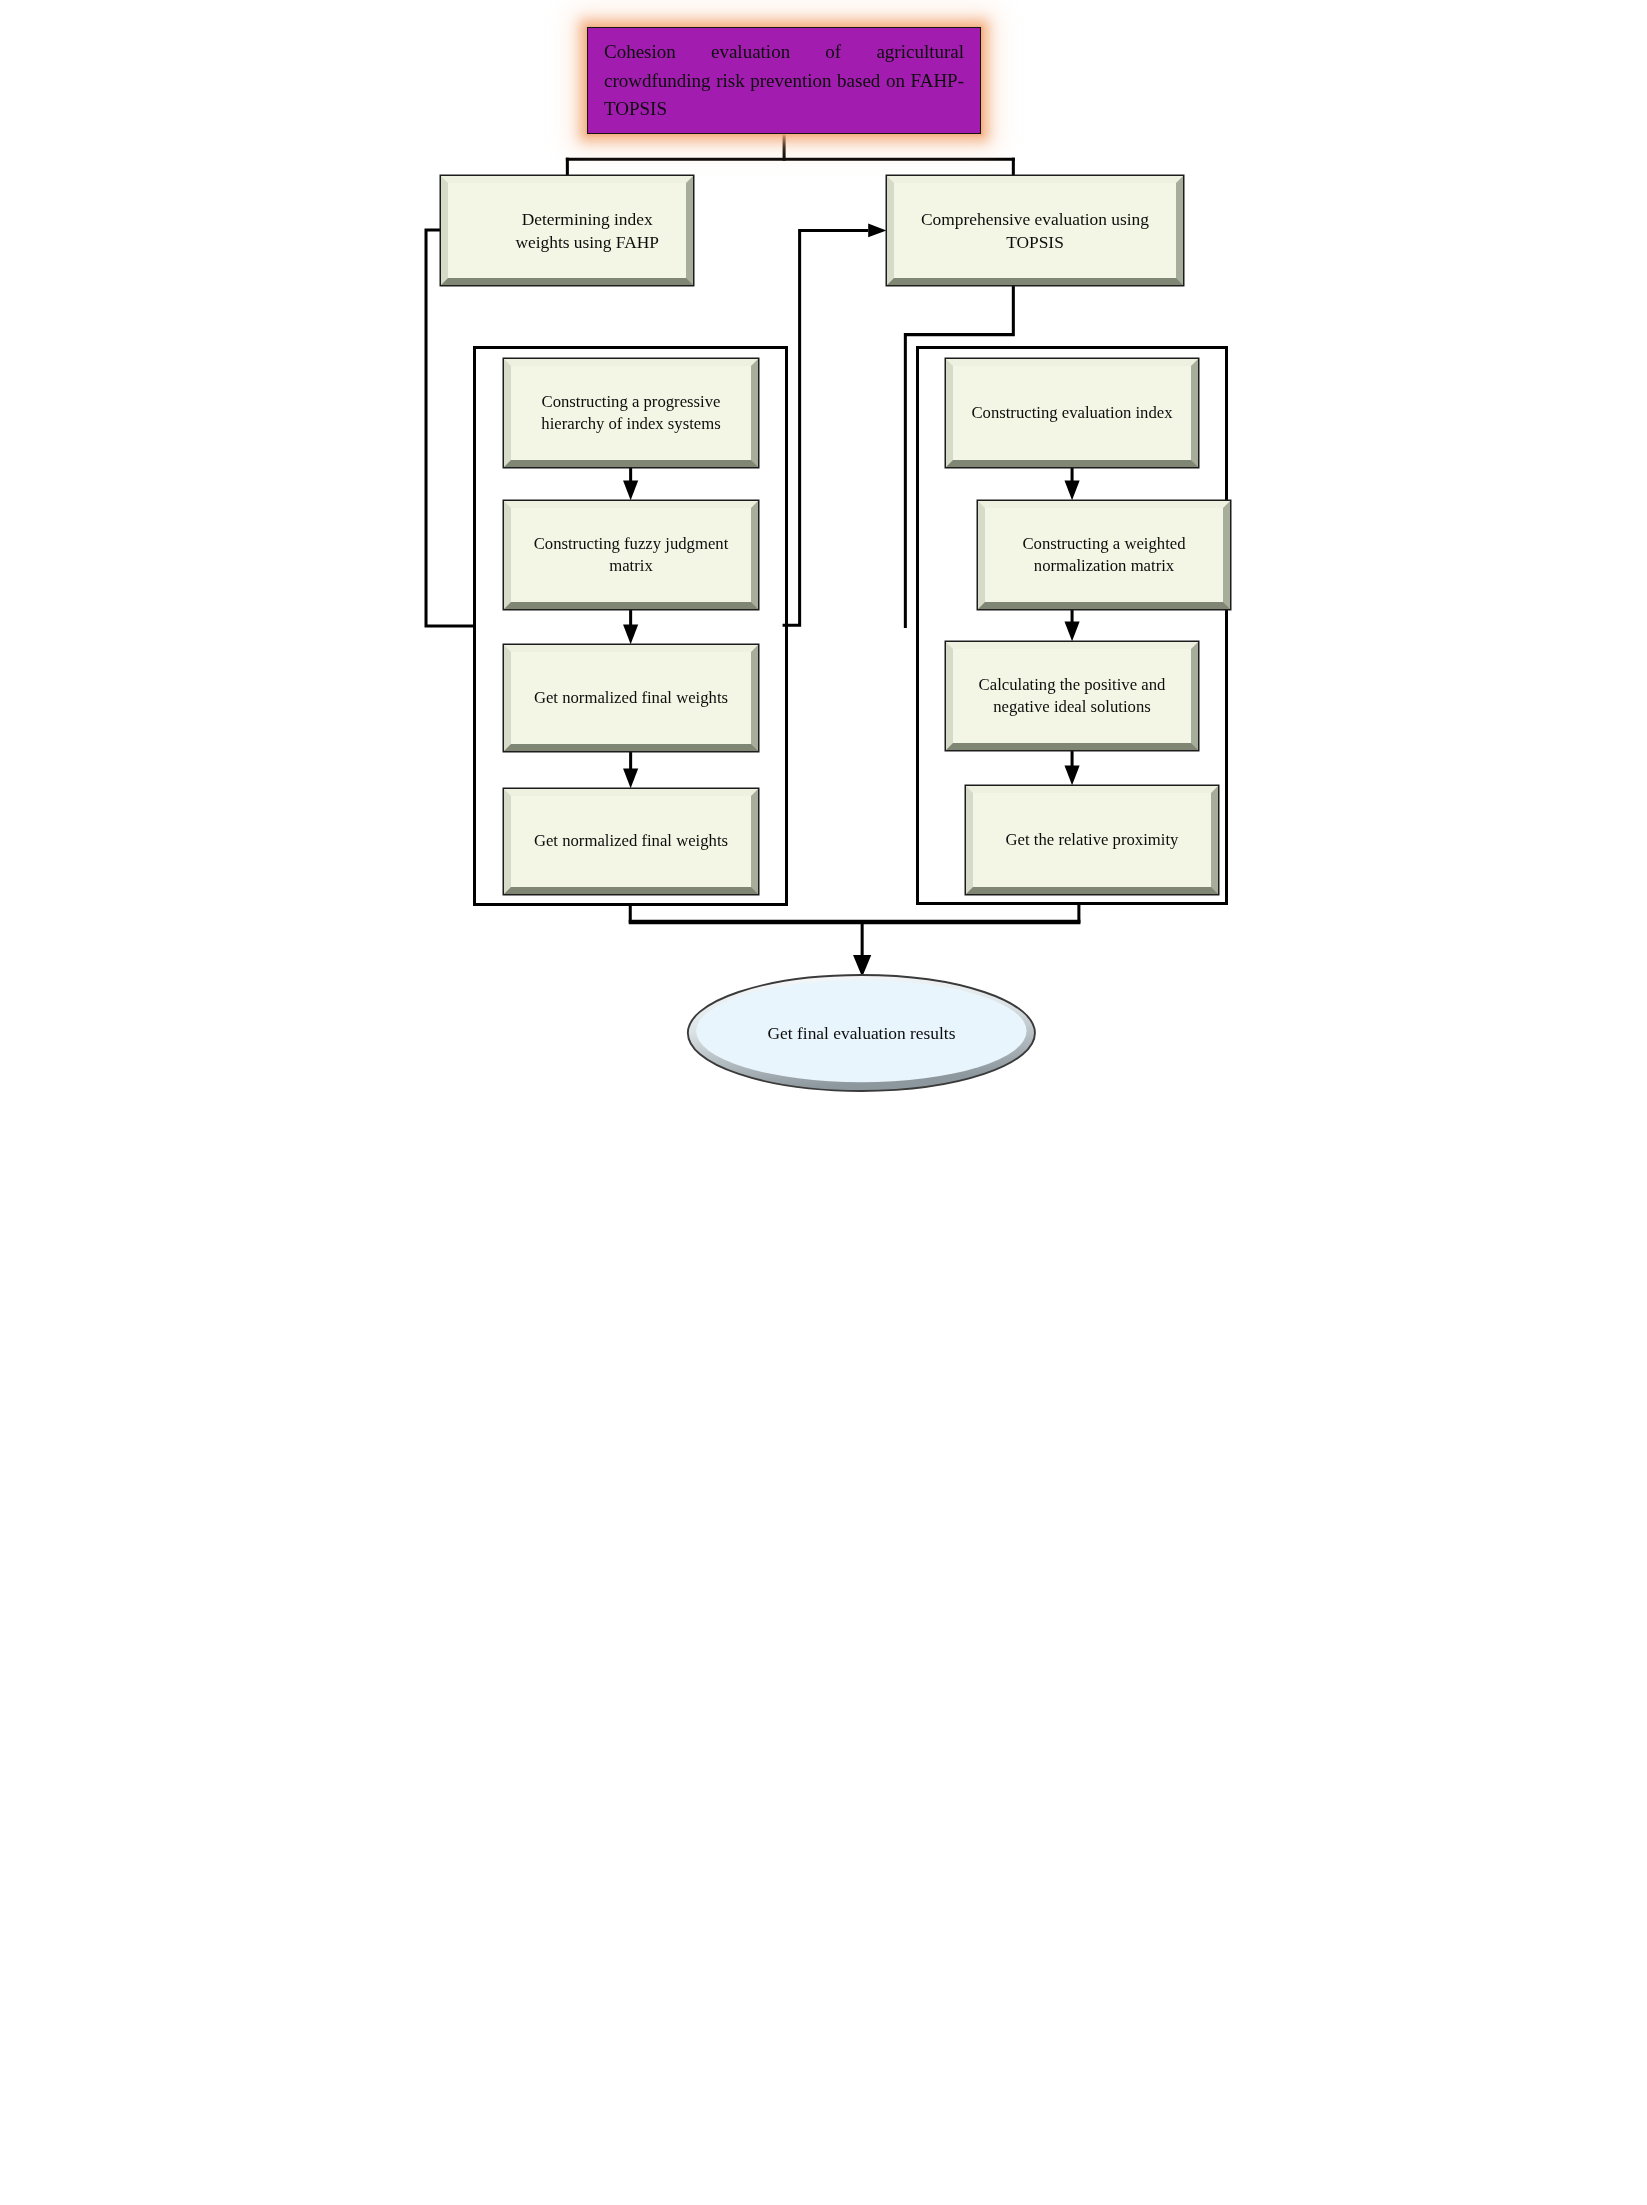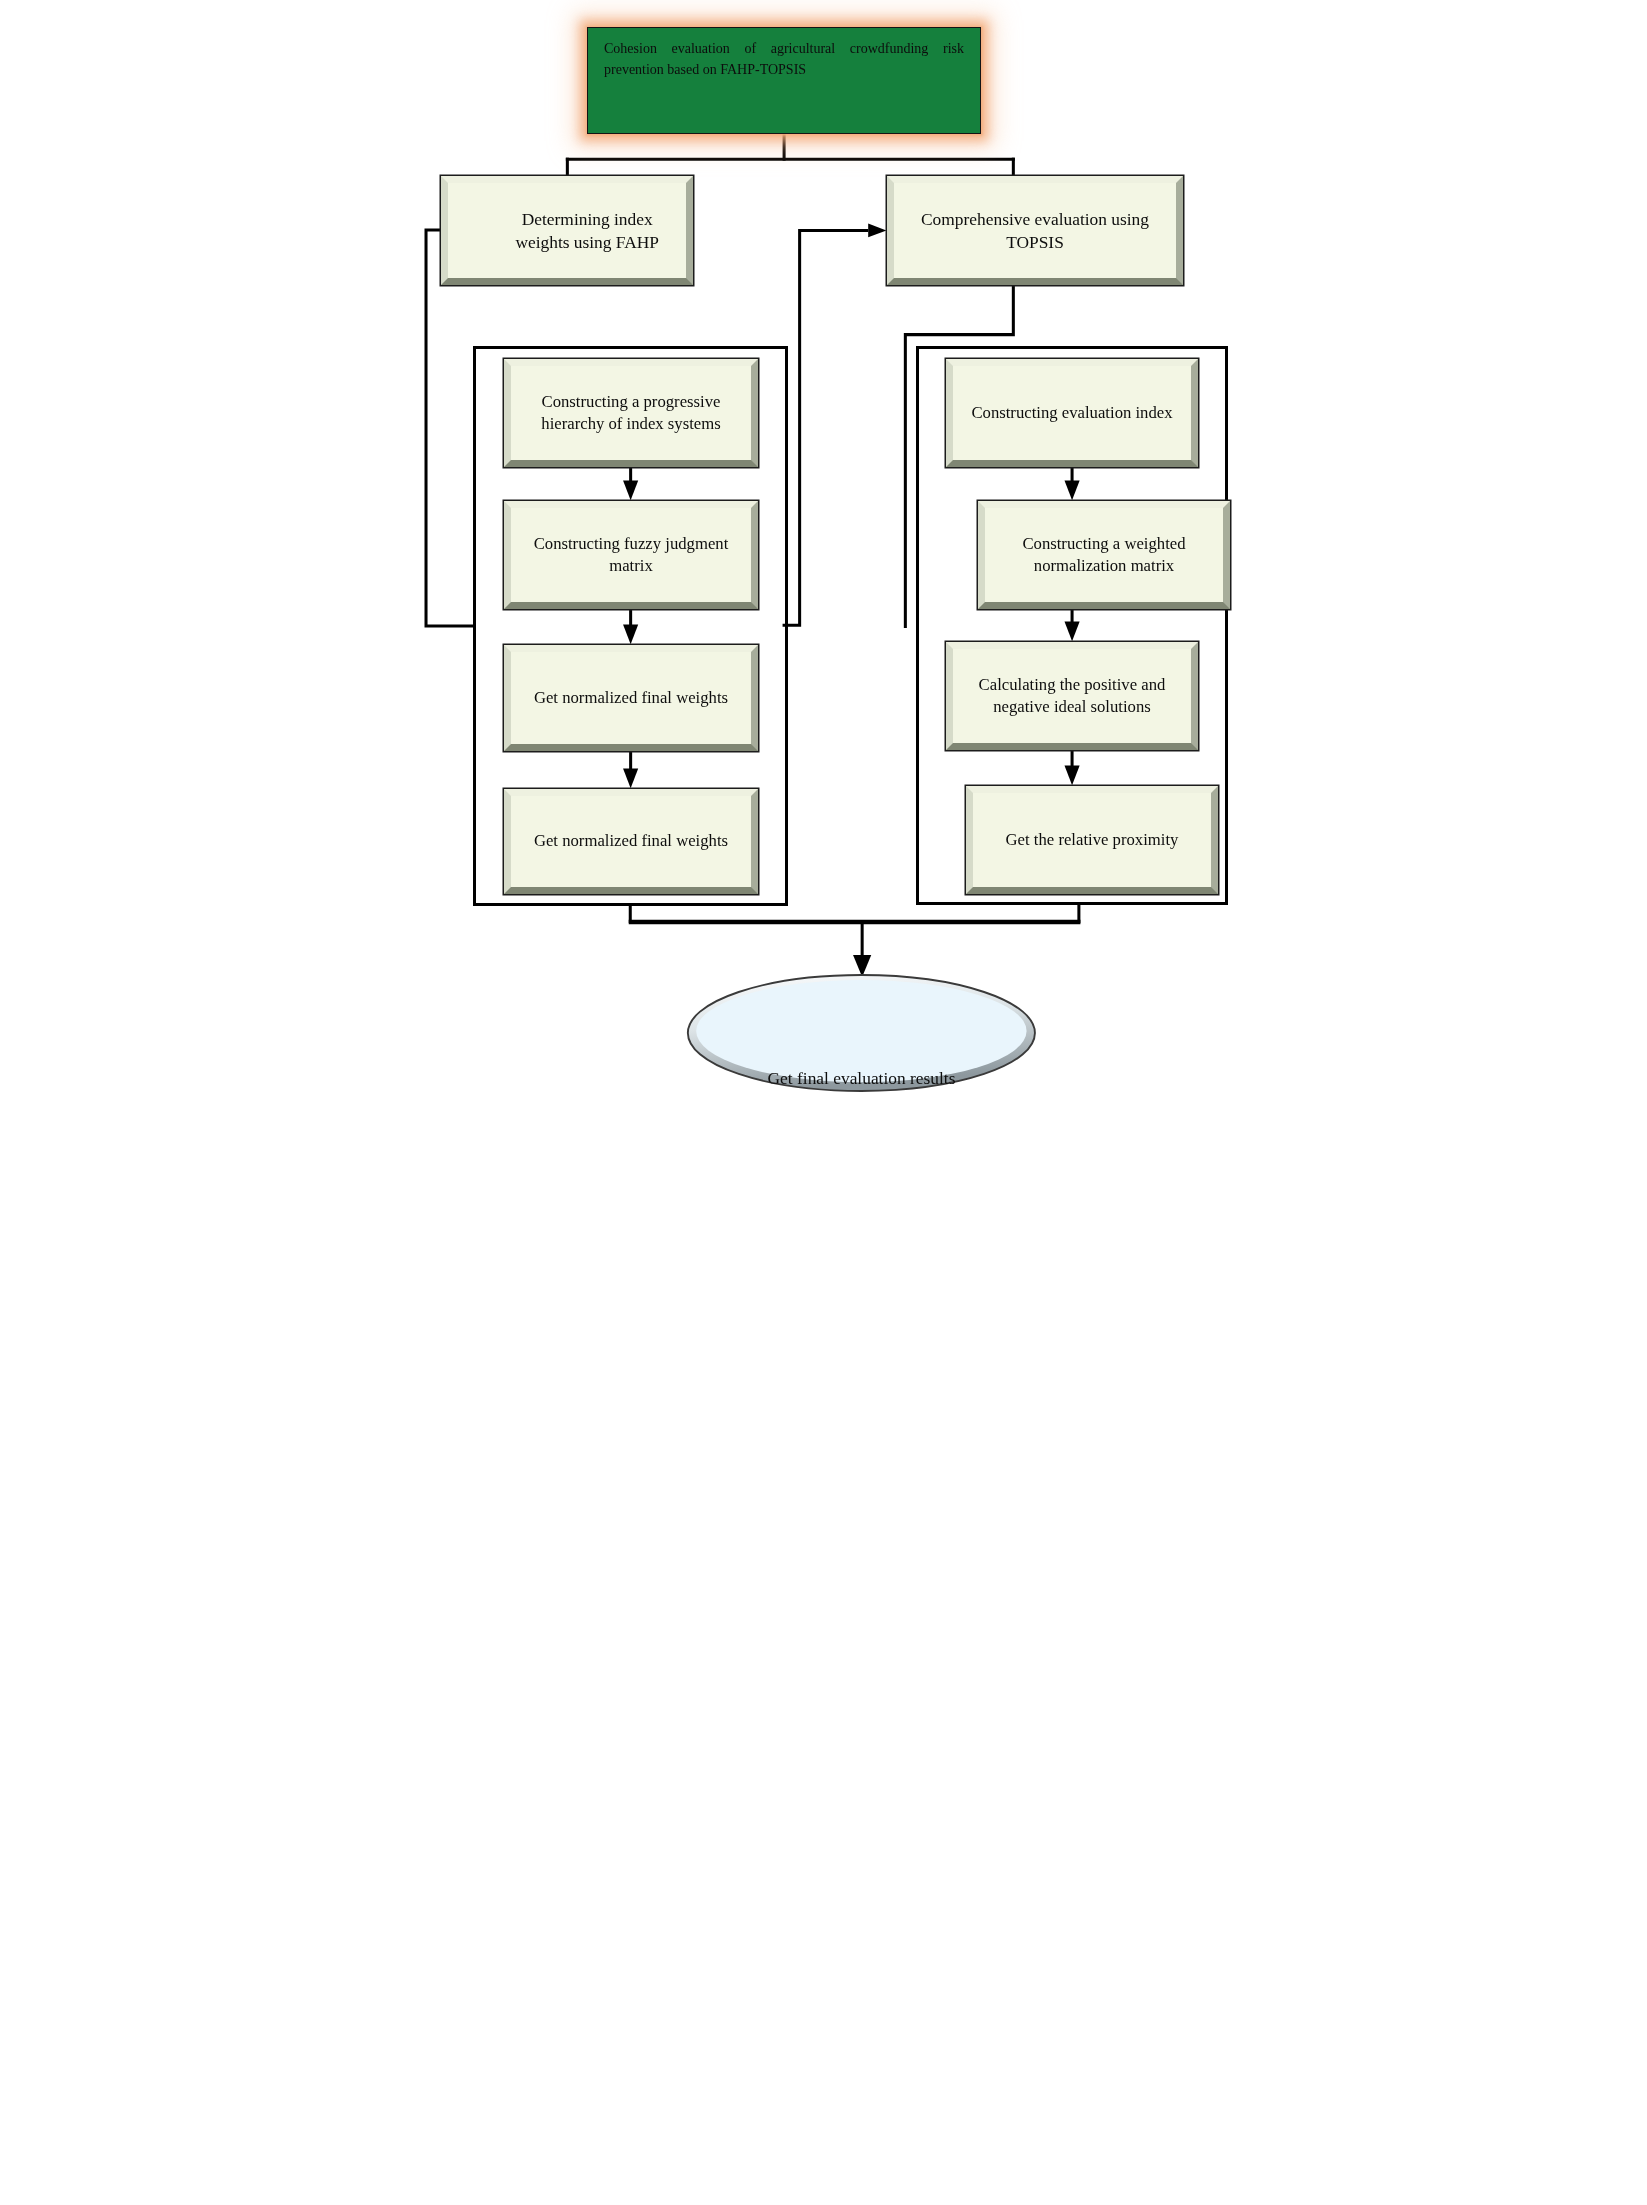--- a/index.html
+++ b/index.html
@@ -9,25 +9,25 @@
     margin:0 auto;
     background:#ffffff;
     font-family:"Liberation Serif","DejaVu Serif",serif;
     color:#0d0d0d;
     overflow:hidden;
   }
   #wires{position:absolute;left:0;top:0;width:823px;height:1102px;}
   .title-box{
     position:absolute;box-sizing:border-box;
     left:175px;top:27px;width:394px;height:107px;
-    background:#15803d;
+    background:#a21caf;
     border:1.5px solid #141414;
     box-shadow:0 0 2.3px 1.5px #f4ad7e, 0 0 10.6px 6.8px rgba(243,168,117,0.8), 0 0 23px 15px rgba(246,188,150,0.35);
     padding:10px 16px;
-    font-size:14px;line-height:1.5;
+    font-size:19px;line-height:1.5;
     text-align:justify;
   }
   .node{
     position:absolute;box-sizing:border-box;
     background:#f3f6e4;
     border:7.6px solid;
     border-color:#eef1e0 #a7ad9b #7f8673 #d6dbc9; 
     box-shadow:0 0 0 1.5px #1c1c1c;
     display:flex;align-items:center;justify-content:center;
     text-align:center;
@@ -35,21 +35,21 @@
     font-size:16.7px;line-height:1.32;
   }
   .node.branch{font-size:17.4px;}
   .container{
     position:absolute;box-sizing:border-box;
     border:3px solid #000000;
     background:transparent;
   }
   .ellipse-label{
     position:absolute;left:276px;top:978px;width:347px;height:111px;
-    display:flex;align-items:flex-end;justify-content:center;
+    display:flex;align-items:center;justify-content:center;
     text-align:center;font-size:17.4px;
   }
   
   .n-l1{left:92px;top:359px;width:254px;height:108px;}
   .n-l2{left:92px;top:501px;width:254px;height:108px;}
   .n-l3{left:92px;top:645px;width:254px;height:106px;}
   .n-l4{left:92px;top:789px;width:254px;height:105px;}
   
   .n-r1{left:534px;top:359px;width:252px;height:108px;}
   .n-r2{left:534px;top:501px;width:252px;height:108px;margin-left:32px;}

